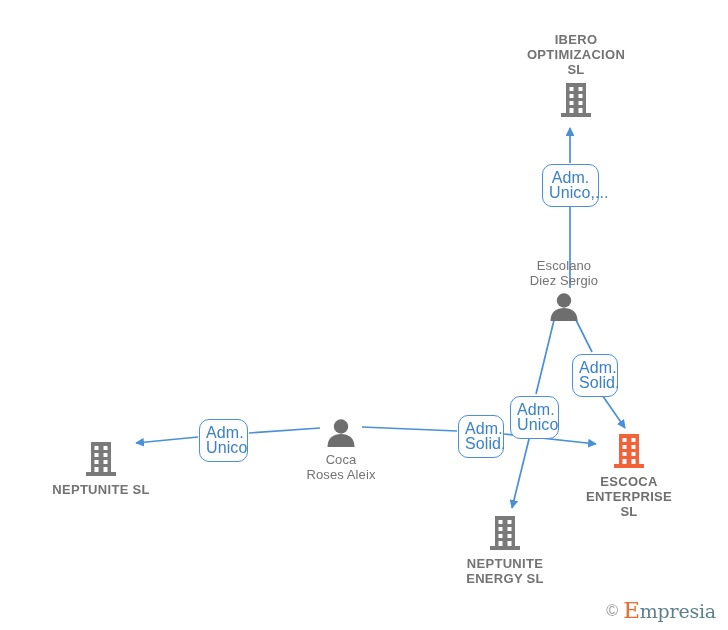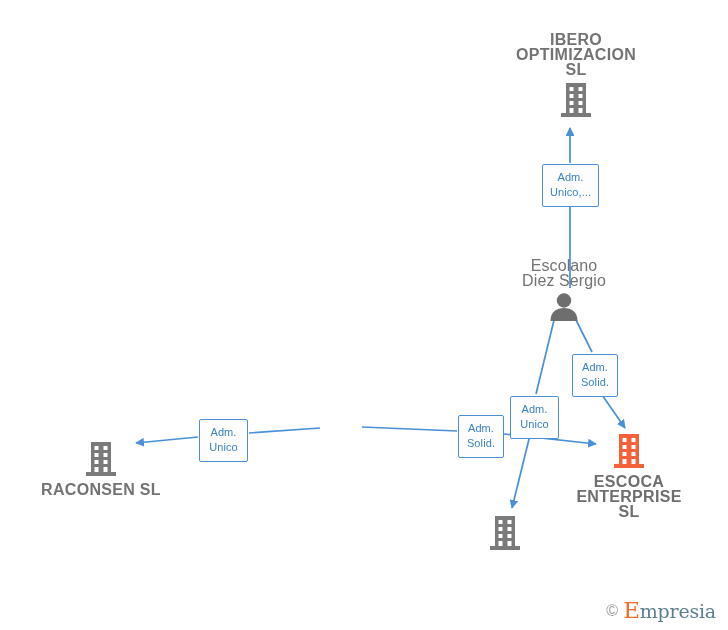--- a/index.html
+++ b/index.html
@@ -35,21 +35,21 @@
     width: 140px;
     margin-left: -70px;
     z-index: 3;
   }
   .node .glyph {
     display: block;
     line-height: 0;
   }
   .node-label {
     text-align: center;
-    font-size: 16px;
+    font-size: 13px;
     line-height: 15px;
     color: #737373;
     letter-spacing: 0.1px;
     white-space: pre-line;
   }
   .node.company .node-label {
     font-weight: bold;
     letter-spacing: 0.3px;
   }
   .node.company.focus .node-label {
@@ -65,23 +65,23 @@
   
   .node.label-bottom .node-label { margin-top: 4px; }
 
   
   .edge-label {
     position: absolute;
     z-index: 4;
     box-sizing: border-box;
     background: #fdfdfd;
     border: 1.6px solid #4a90d9;
-    border-radius: 2px;
+    border-radius: 10px;
     color: #3b82c4;
-    font-size: 11px;
+    font-size: 16px;
     line-height: 15px;
     text-align: center;
     padding: 5px 6px 6px 6px;
     white-space: pre-line;
     letter-spacing: 0.1px;
   }
 
   
   #watermark {
     position: absolute;
@@ -171,54 +171,66 @@
     <div class="node-label">Escolano
 Diez Sergio</div>
     <span class="glyph">
       <svg width="34" height="30" viewBox="0 0 34 30" xmlns="http://www.w3.org/2000/svg">
         <circle cx="17" cy="8.5" r="7.2" fill="#6e6e6e"></circle>
         <path d="M 3.5 29 C 3.5 19.8 9.6 16 17 16 C 24.4 16 30.5 19.8 30.5 29 Z" fill="#6e6e6e"></path>
       </svg>
     </span>
   </div>
 
+  <div class="node person label-bottom" style="left:341px; top:418px;">
+    <span class="glyph">
+      <svg width="34" height="30" viewBox="0 0 34 30" xmlns="http://www.w3.org/2000/svg">
+        <circle cx="17" cy="8.5" r="7.2" fill="#6e6e6e"></circle>
+        <path d="M 3.5 29 C 3.5 19.8 9.6 16 17 16 C 24.4 16 30.5 19.8 30.5 29 Z" fill="#6e6e6e"></path>
+      </svg>
+    </span>
+    <div class="node-label">Coca
+Roses Aleix</div>
+  </div>
 
   <div class="node company label-bottom" style="left:101px; top:440px;">
     <span class="glyph">
       <svg width="34" height="38" viewBox="0 0 34 38" xmlns="http://www.w3.org/2000/svg">
         <rect x="7" y="2" width="20" height="30" fill="#7a7a7a"></rect>
         <rect x="2" y="32" width="30" height="4" fill="#7a7a7a"></rect>
         <rect x="10.5" y="6" width="4" height="4" fill="#ffffff"></rect>
         <rect x="19.5" y="6" width="4" height="4" fill="#ffffff"></rect>
         <rect x="10.5" y="13" width="4" height="4" fill="#ffffff"></rect>
         <rect x="19.5" y="13" width="4" height="4" fill="#ffffff"></rect>
         <rect x="10.5" y="20" width="4" height="4" fill="#ffffff"></rect>
         <rect x="19.5" y="20" width="4" height="4" fill="#ffffff"></rect>
         <rect x="10.5" y="27" width="4" height="5" fill="#ffffff"></rect>
         <rect x="19.5" y="27" width="4" height="5" fill="#ffffff"></rect>
       </svg>
     </span>
-    <div class="node-label">RACONSEN  SL</div>
+    <div class="node-label">NEPTUNITE  SL</div>
   </div>
 
   <div class="node company label-bottom" style="left:505px; top:514px;">
     <span class="glyph">
       <svg width="34" height="38" viewBox="0 0 34 38" xmlns="http://www.w3.org/2000/svg">
         <rect x="7" y="2" width="20" height="30" fill="#7a7a7a"></rect>
         <rect x="2" y="32" width="30" height="4" fill="#7a7a7a"></rect>
         <rect x="10.5" y="6" width="4" height="4" fill="#ffffff"></rect>
         <rect x="19.5" y="6" width="4" height="4" fill="#ffffff"></rect>
         <rect x="10.5" y="13" width="4" height="4" fill="#ffffff"></rect>
         <rect x="19.5" y="13" width="4" height="4" fill="#ffffff"></rect>
         <rect x="10.5" y="20" width="4" height="4" fill="#ffffff"></rect>
         <rect x="19.5" y="20" width="4" height="4" fill="#ffffff"></rect>
         <rect x="10.5" y="27" width="4" height="5" fill="#ffffff"></rect>
         <rect x="19.5" y="27" width="4" height="5" fill="#ffffff"></rect>
       </svg>
     </span>
+    <div class="node-label">NEPTUNITE
+ENERGY  SL</div>
   </div>
 
   <div class="node company focus label-bottom" style="left:629px; top:432px;justify-content:space-between;">
     <span class="glyph">
       <svg width="34" height="38" viewBox="0 0 34 38" xmlns="http://www.w3.org/2000/svg">
         <rect x="7" y="2" width="20" height="30" fill="#f4623a"></rect>
         <rect x="2" y="32" width="30" height="4" fill="#f4623a"></rect>
         <rect x="10.5" y="6" width="4" height="4" fill="#ffffff"></rect>
         <rect x="19.5" y="6" width="4" height="4" fill="#ffffff"></rect>
         <rect x="10.5" y="13" width="4" height="4" fill="#ffffff"></rect>

